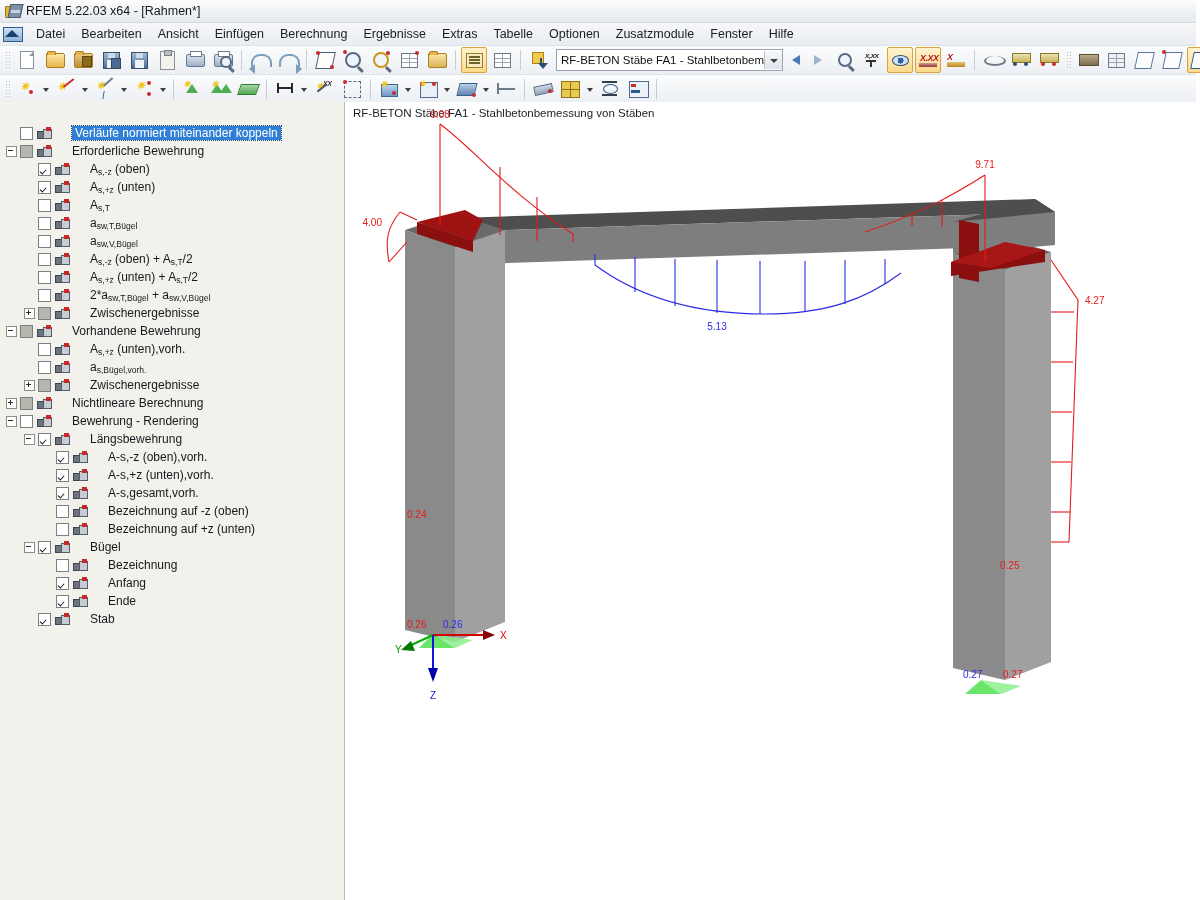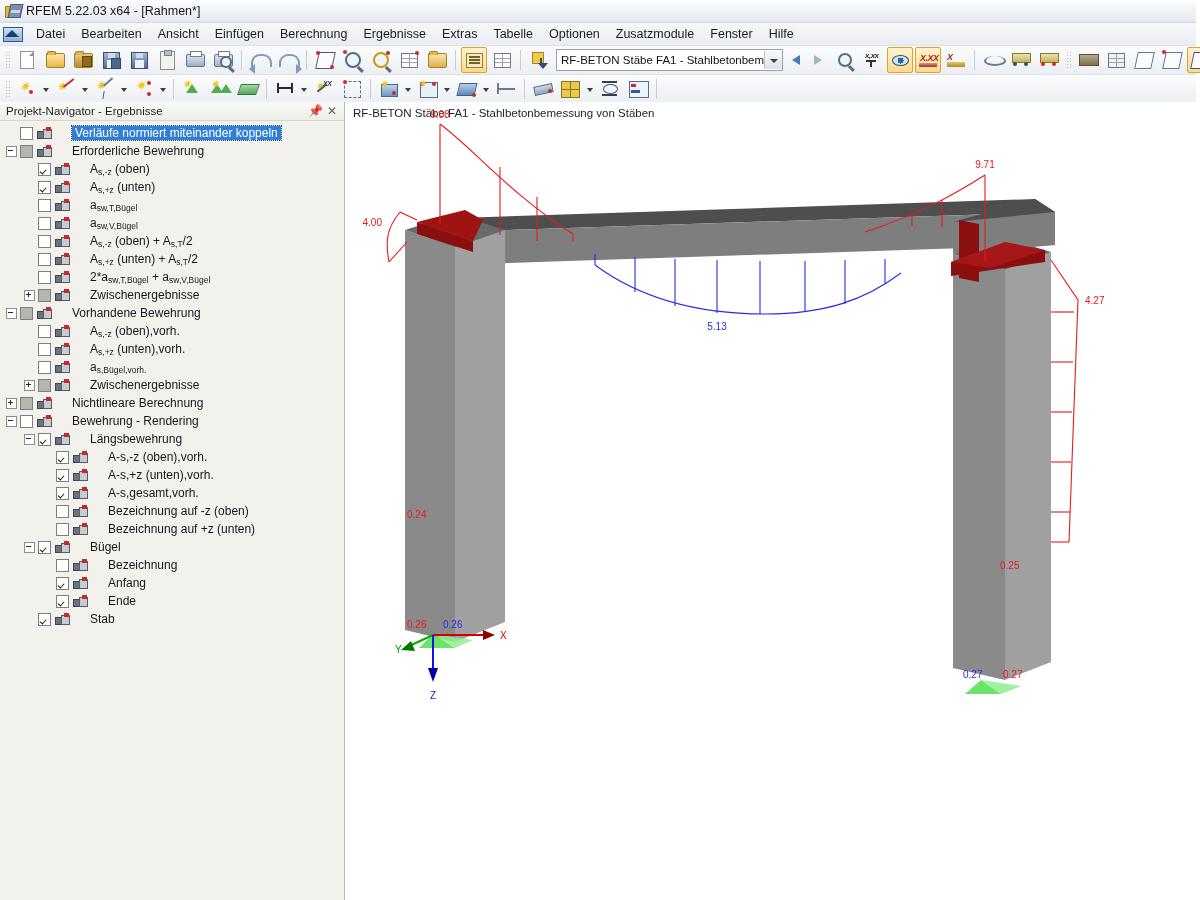--- a/index.html
+++ b/index.html
@@ -398,26 +398,20 @@
       </span>
     <span class="tbtn">
         <i class="g" style="left:3px;top:4px;width:18px;height:15px;background:#edf2f8;border:1px solid #4f6d92"></i>
         <i class="g" style="left:5px;top:7px;width:5px;height:3px;background:#cc2b2b"></i>
         <i class="g" style="left:5px;top:13px;width:9px;height:3px;background:#2f5b8c"></i>
       </span>
     <span class="tsep"></span>
   </div>
 
   <div class="navigator">
-    <div class="nav-head">
-      <span>Projekt-Navigator - Ergebnisse</span>
-      <span class="spacer"></span>
-      <span class="hicon">📌</span>
-      <span class="hicon">✕</span>
-    </div>
     <div class="nav-body" id="tree-body">
         <div class="row">
           <span class="ind" style="width: 6px;"></span>
           <span class="expander none"></span>
           <span class="chk "></span>
           <span class="ficon">
             <span class="fi1"></span>
             <span class="fi2"></span>
             <span class="fi3"></span>
           </span>
@@ -458,20 +452,31 @@
         </div>
         <div class="row">
           <span class="ind" style="width: 24px;"></span>
           <span class="expander none"></span>
           <span class="chk "></span>
           <span class="ficon">
             <span class="fi1"></span>
             <span class="fi2"></span>
             <span class="fi3"></span>
           </span>
+          <span class="lbl">A<sub>s,T</sub></span>
+        </div>
+        <div class="row">
+          <span class="ind" style="width: 24px;"></span>
+          <span class="expander none"></span>
+          <span class="chk "></span>
+          <span class="ficon">
+            <span class="fi1"></span>
+            <span class="fi2"></span>
+            <span class="fi3"></span>
+          </span>
           <span class="lbl">a<sub>sw,T,Bügel</sub></span>
         </div>
         <div class="row">
           <span class="ind" style="width: 24px;"></span>
           <span class="expander none"></span>
           <span class="chk "></span>
           <span class="ficon">
             <span class="fi1"></span>
             <span class="fi2"></span>
             <span class="fi3"></span>
@@ -525,31 +530,20 @@
         <div class="row">
           <span class="ind" style="width: 6px;"></span>
           <span class="expander "></span>
           <span class="chk grey"></span>
           <span class="ficon">
             <span class="fi1"></span>
             <span class="fi2"></span>
             <span class="fi3"></span>
           </span>
           <span class="lbl">Vorhandene Bewehrung</span>
-        </div>
-        <div class="row">
-          <span class="ind" style="width: 24px;"></span>
-          <span class="expander none"></span>
-          <span class="chk "></span>
-          <span class="ficon">
-            <span class="fi1"></span>
-            <span class="fi2"></span>
-            <span class="fi3"></span>
-          </span>
-          <span class="lbl">A<sub>s,-z</sub> (oben),vorh.</span>
         </div>
         <div class="row">
           <span class="ind" style="width: 24px;"></span>
           <span class="expander none"></span>
           <span class="chk "></span>
           <span class="ficon">
             <span class="fi1"></span>
             <span class="fi2"></span>
             <span class="fi3"></span>
           </span>

